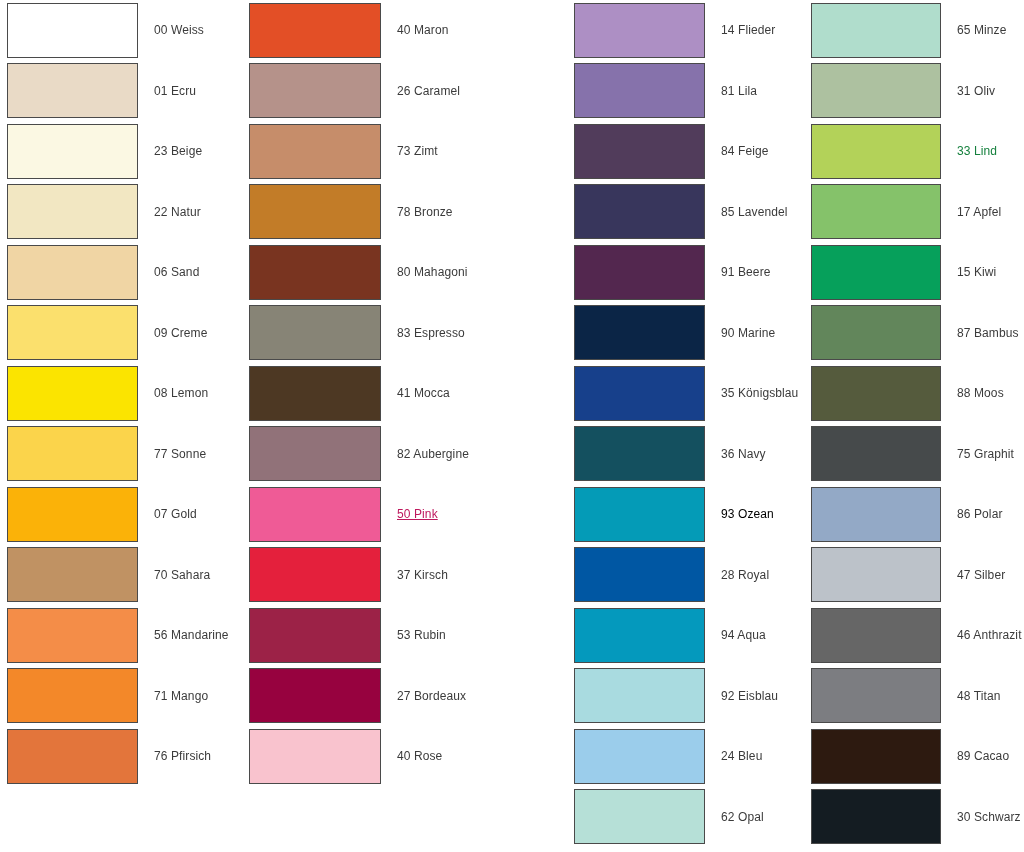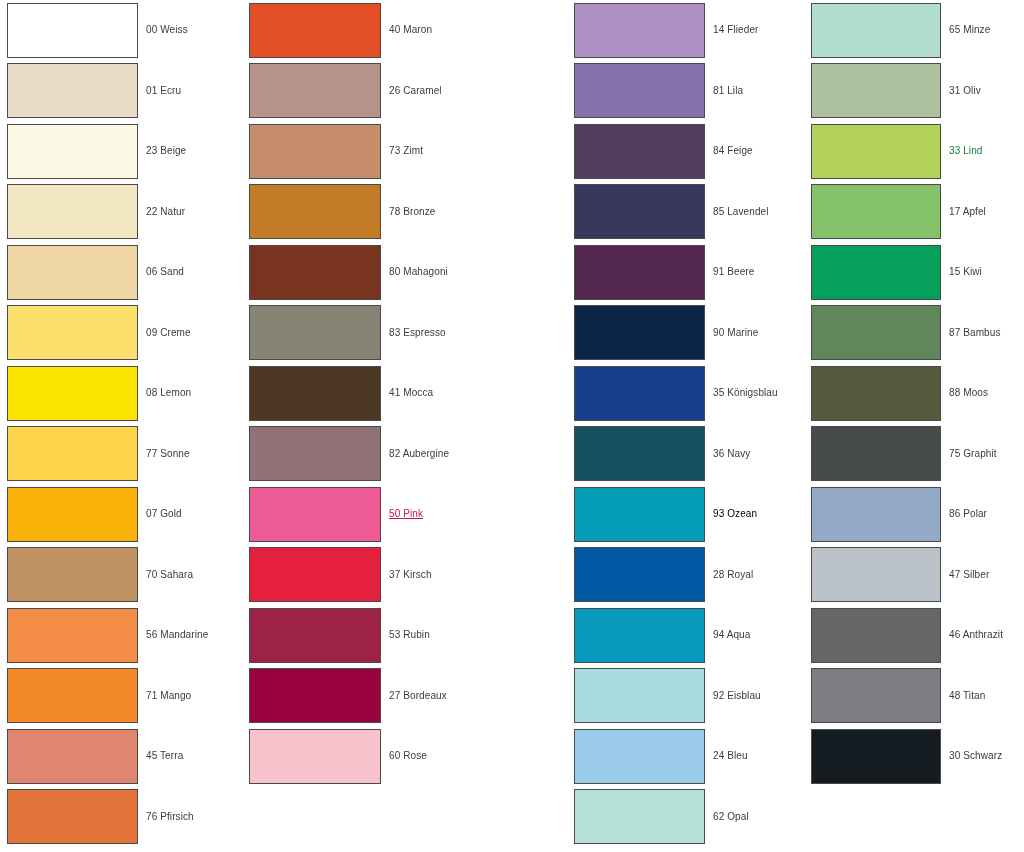--- a/index.html
+++ b/index.html
@@ -44,22 +44,22 @@
     border: 1px solid #4a4a4a;
     box-sizing: border-box;
     flex: 0 0 auto;
   }
   .col-0 .swatch-chip { width: 131px; }
   .col-1 .swatch-chip { width: 132px; }
   .col-2 .swatch-chip { width: 131px; }
   .col-3 .swatch-chip { width: 130px; }
 
   .swatch-label {
-    margin-left: 8px;
-    font-size: 10px;
+    margin-left: 16px;
+    font-size: 12px;
     color: #3b3b3b;
     white-space: nowrap;
     letter-spacing: 0.1px;
     line-height: 1;
   }
 </style>
 </head>
 <body>
 
 <div id="palette">
@@ -106,24 +106,20 @@
       </div>
       <div class="swatch-row">
         <div class="swatch-chip" style="background-color: rgb(244, 141, 72); border-color: rgb(74, 74, 74);"></div>
         <div class="swatch-label" style="color: rgb(59, 59, 59);">56 Mandarine</div>
       </div>
       <div class="swatch-row">
         <div class="swatch-chip" style="background-color: rgb(243, 136, 41); border-color: rgb(74, 74, 74);"></div>
         <div class="swatch-label" style="color: rgb(59, 59, 59);">71 Mango</div>
       </div>
       <div class="swatch-row">
-        <div class="swatch-chip" style="background-color: rgb(224, 133, 112); border-color: rgb(74, 74, 74);"></div>
-        <div class="swatch-label" style="color: rgb(59, 59, 59);">45 Terra</div>
-      </div>
-      <div class="swatch-row">
         <div class="swatch-chip" style="background-color: rgb(227, 117, 59); border-color: rgb(74, 74, 74);"></div>
         <div class="swatch-label" style="color: rgb(59, 59, 59);">76 Pfirsich</div>
       </div>
     </div>
     <div class="color-column col-1">
       <div class="swatch-row">
         <div class="swatch-chip" style="background-color: rgb(227, 79, 38); border-color: rgb(74, 74, 74);"></div>
         <div class="swatch-label" style="color: rgb(59, 59, 59);">40 Maron</div>
       </div>
       <div class="swatch-row">
@@ -165,21 +161,21 @@
       <div class="swatch-row">
         <div class="swatch-chip" style="background-color: rgb(156, 34, 71); border-color: rgb(74, 74, 74);"></div>
         <div class="swatch-label" style="color: rgb(59, 59, 59);">53 Rubin</div>
       </div>
       <div class="swatch-row">
         <div class="swatch-chip" style="background-color: rgb(151, 2, 63); border-color: rgb(74, 74, 74);"></div>
         <div class="swatch-label" style="color: rgb(59, 59, 59);">27 Bordeaux</div>
       </div>
       <div class="swatch-row">
         <div class="swatch-chip" style="background-color: rgb(249, 195, 206); border-color: rgb(74, 74, 74);"></div>
-        <div class="swatch-label" style="color: rgb(59, 59, 59);">60 Rose</div>
+        <div class="swatch-label" style="color: rgb(59, 59, 59);">40 Rose</div>
       </div>
     </div>
     <div class="color-column col-2">
       <div class="swatch-row">
         <div class="swatch-chip" style="background-color: rgb(173, 143, 196); border-color: rgb(74, 74, 74);"></div>
         <div class="swatch-label" style="color: rgb(59, 59, 59);">14 Flieder</div>
       </div>
       <div class="swatch-row">
         <div class="swatch-chip" style="background-color: rgb(134, 114, 171); border-color: rgb(74, 74, 74);"></div>
         <div class="swatch-label" style="color: rgb(59, 59, 59);">81 Lila</div>
@@ -276,17 +272,21 @@
       </div>
       <div class="swatch-row">
         <div class="swatch-chip" style="background-color: rgb(102, 102, 102); border-color: rgb(74, 74, 74);"></div>
         <div class="swatch-label" style="color: rgb(59, 59, 59);">46 Anthrazit</div>
       </div>
       <div class="swatch-row">
         <div class="swatch-chip" style="background-color: rgb(124, 125, 129); border-color: rgb(74, 74, 74);"></div>
         <div class="swatch-label" style="color: rgb(59, 59, 59);">48 Titan</div>
       </div>
       <div class="swatch-row">
+        <div class="swatch-chip" style="background-color: rgb(45, 26, 16); border-color: rgb(74, 74, 74);"></div>
+        <div class="swatch-label" style="color: rgb(59, 59, 59);">89 Cacao</div>
+      </div>
+      <div class="swatch-row">
         <div class="swatch-chip" style="background-color: rgb(20, 28, 34); border-color: rgb(74, 74, 74);"></div>
         <div class="swatch-label" style="color: rgb(59, 59, 59);">30 Schwarz</div>
       </div>
     </div>
   </div>
 
 </body></html>

